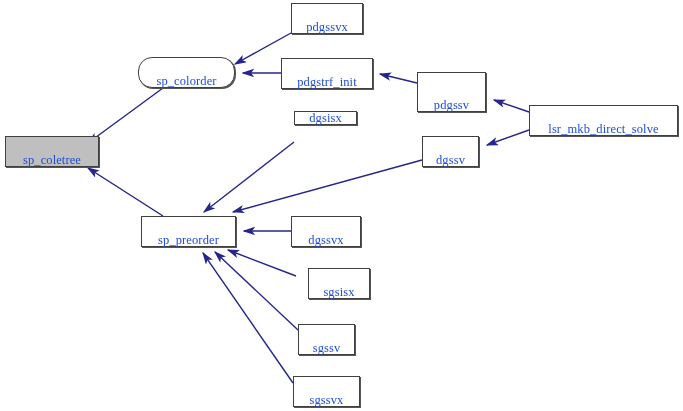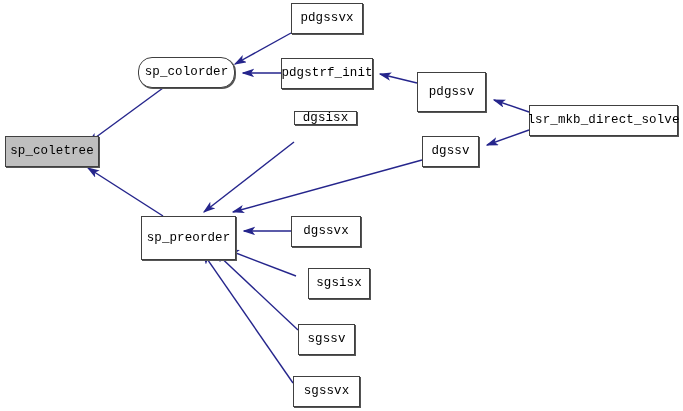--- a/index.html
+++ b/index.html
@@ -26,25 +26,25 @@
     height: 411px;
     pointer-events: none;
   }
   .node {
     position: absolute;
     box-sizing: border-box;
     background: #ffffff;
     border: 1px solid #404040;
     box-shadow: 1px 1px 0 0 #555555;
     display: flex;
-    align-items: center;
+    align-items: flex-end;
     justify-content: center;
-    font-family: Liberation Mono, monospace;
+    font-family: Liberation Serif, serif;
     font-size: 12.5px;
-    color: #000000;
+    color: #1d4ed8;
     line-height: 1;
     white-space: nowrap;
     z-index: 2;
     cursor: pointer;
   }
   .node.highlight {
     background: #bfbfbf;
   }
   .node-label {
     display: block;
@@ -79,21 +79,21 @@
       </g>
   </svg>
 
   <div id="node-layer">
       <div class="node highlight" style="left: 5px; top: 136px; width: 94px; height: 31px;">
         <span class="node-label">sp_coletree</span>
       </div>
       <div class="node" style="left: 138px; top: 57px; width: 97px; height: 31px; border-radius: 14px;">
         <span class="node-label">sp_colorder</span>
       </div>
-      <div class="node" style="left: 141px; top: 216px; width: 95px; height: 44px;">
+      <div class="node" style="left: 141px; top: 216px; width: 95px; height: 31px;">
         <span class="node-label">sp_preorder</span>
       </div>
       <div class="node" style="left: 291px; top: 3px; width: 72px; height: 31px;">
         <span class="node-label">pdgssvx</span>
       </div>
       <div class="node" style="left: 281px; top: 58px; width: 92px; height: 31px;">
         <span class="node-label">pdgstrf_init</span>
       </div>
       <div class="node" style="left: 417px; top: 72px; width: 69px; height: 40px;">
         <span class="node-label">pdgssv</span>

